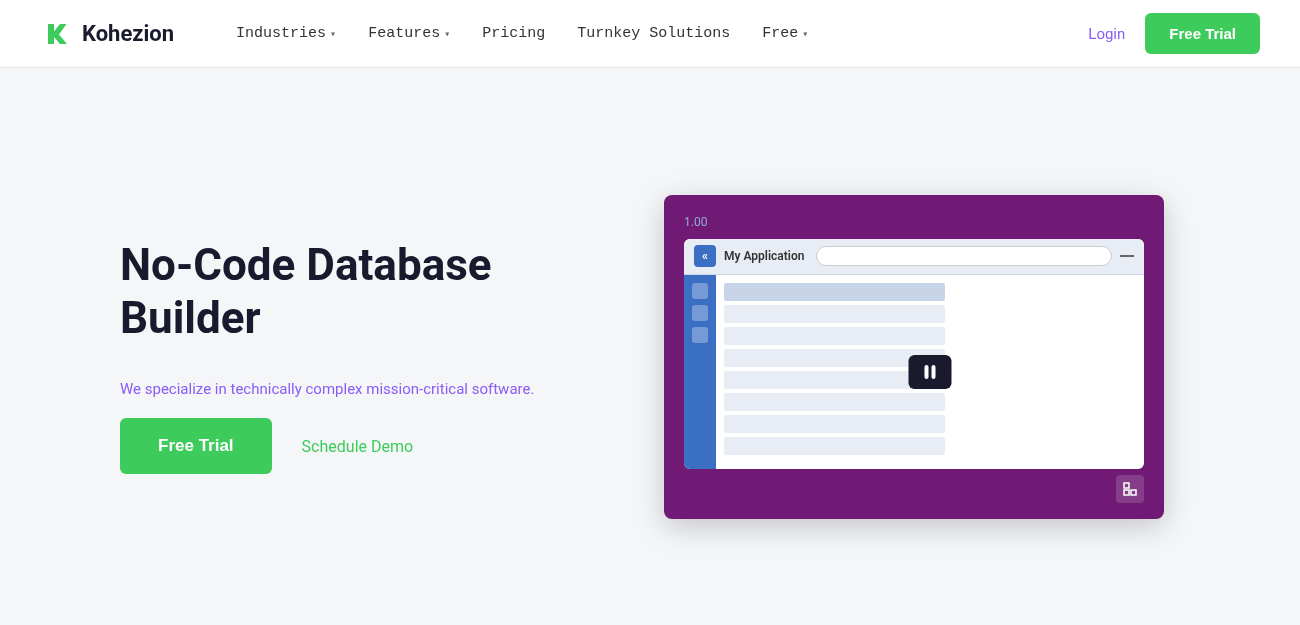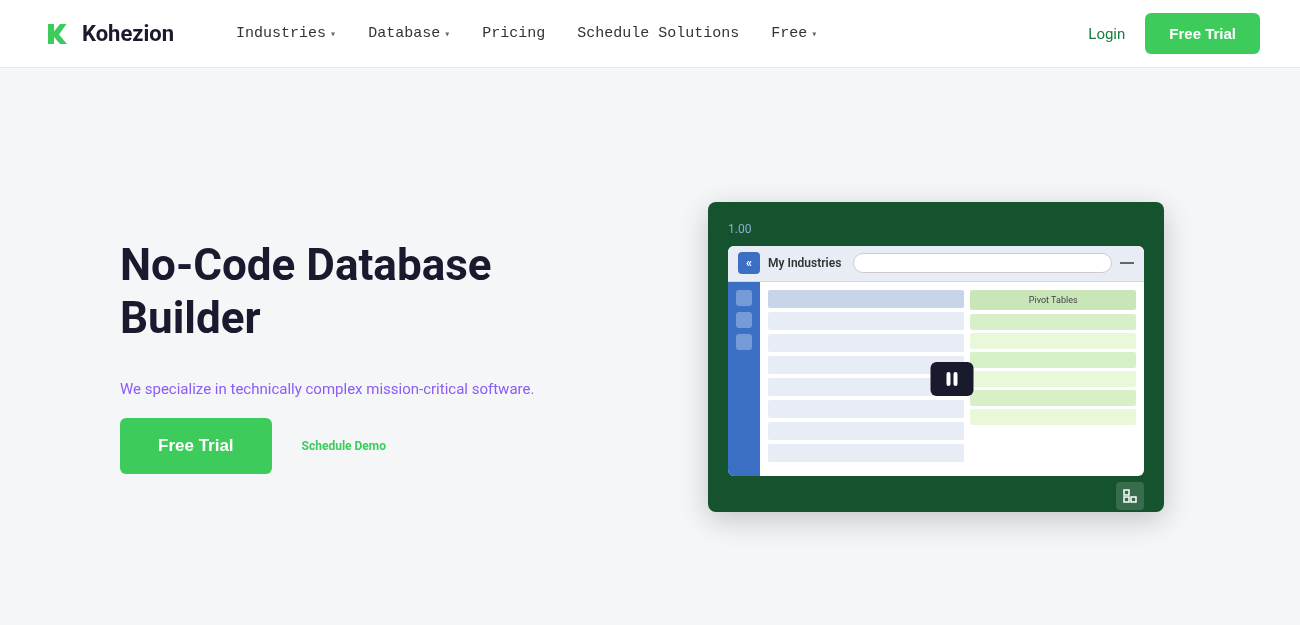--- a/index.html
+++ b/index.html
@@ -66,21 +66,21 @@
       font-size: 10px;
       color: #666;
     }
     .header-right {
       display: flex;
       align-items: center;
       gap: 20px;
     }
     .login-link {
       font-size: 15px;
-      color: #15803d;
+      color: #8b5cf6;
       cursor: pointer;
       text-decoration: none;
     }
     .free-trial-btn-header {
       background: #3dcc5c;
       color: #fff;
       border: none;
       padding: 12px 24px;
       border-radius: 6px;
       font-size: 15px;
@@ -129,39 +129,38 @@
       background: #3dcc5c;
       color: #fff;
       border: none;
       padding: 18px 38px;
       border-radius: 6px;
       font-size: 17px;
       font-weight: 700;
       cursor: pointer;
     }
     .schedule-demo-link {
-      font-size: 12px;
+      font-size: 16px;
       color: #3dcc5c;
       cursor: pointer;
       text-decoration: none;
-      font-weight: 700;
+      font-weight: 400;
     }
 
     
     .hero-right {
       flex: 1;
       max-width: 500px;
     }
     .video-container {
-      background: #14532d;
+      background: #701a75;
       border-radius: 8px;
-      padding: 20px 20px 0 20px;
+      padding: 20px 20px 14px 20px;
       position: relative;
       box-shadow: 0 8px 30px rgba(0,0,0,0.2);
-      margin-left: 44px;
     }
     .video-version {
       color: #8aafd4;
       font-size: 12px;
       margin-bottom: 10px;
     }
     .video-screen {
       background: #fff;
       border-radius: 6px;
       overflow: hidden;
@@ -328,28 +327,28 @@
     </span>
     <span class="logo-text">Kohezion</span>
   </a>
 
   <nav>
     <a class="nav-item">
       <span>Industries</span>
       <span class="nav-chevron">▾</span>
     </a>
     <a class="nav-item">
-      <span>Database</span>
+      <span>Features</span>
       <span class="nav-chevron">▾</span>
     </a>
     <a class="nav-item">
       <span>Pricing</span>
     </a>
     <a class="nav-item">
-      <span>Schedule Solutions</span>
+      <span>Turnkey Solutions</span>
     </a>
     <a class="nav-item">
       <span>Free</span>
       <span class="nav-chevron">▾</span>
     </a>
   </nav>
 
   <div class="header-right">
     <a class="login-link">Login</a>
     <button class="free-trial-btn-header">Free Trial</button>
@@ -367,50 +366,41 @@
   </div>
 
   <div class="hero-right">
     <div class="video-container">
       <div class="video-version">1.00</div>
 
       <div class="video-screen">
 
         <div class="app-bar">
           <div class="app-bar-icon">«</div>
-          <span class="app-bar-title">My Industries</span>
+          <span class="app-bar-title">My Application</span>
           <div class="app-bar-search"></div>
           <div class="app-bar-close"></div>
         </div>
         <div class="app-content">
           <div class="app-sidebar">
             <div class="sidebar-dot"></div>
             <div class="sidebar-dot"></div>
             <div class="sidebar-dot"></div>
           </div>
           <div class="app-main-area">
             <div class="app-table-left">
               <div class="table-row-sim header"></div>
               <div class="table-row-sim"></div>
               <div class="table-row-sim"></div>
               <div class="table-row-sim"></div>
               <div class="table-row-sim"></div>
               <div class="table-row-sim"></div>
               <div class="table-row-sim"></div>
               <div class="table-row-sim"></div>
             </div>
-            <div class="app-table-right">
-              <div class="pivot-header">Pivot Tables</div>
-              <div class="pivot-cell"></div>
-              <div class="pivot-cell light"></div>
-              <div class="pivot-cell"></div>
-              <div class="pivot-cell light"></div>
-              <div class="pivot-cell"></div>
-              <div class="pivot-cell light"></div>
-            </div>
 
             <div class="pause-overlay">
               <div class="pause-icon">
                 <div class="pause-bar"></div>
                 <div class="pause-bar"></div>
               </div>
             </div>
           </div>
         </div>
       </div>

